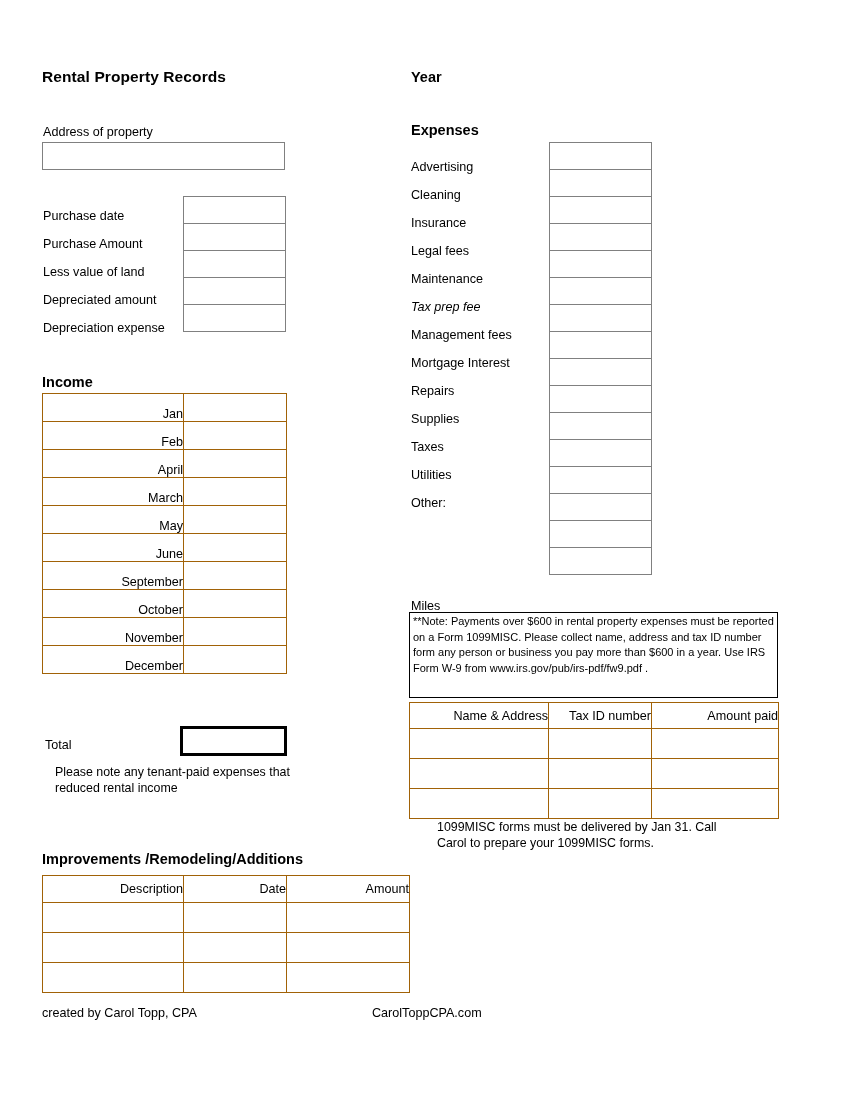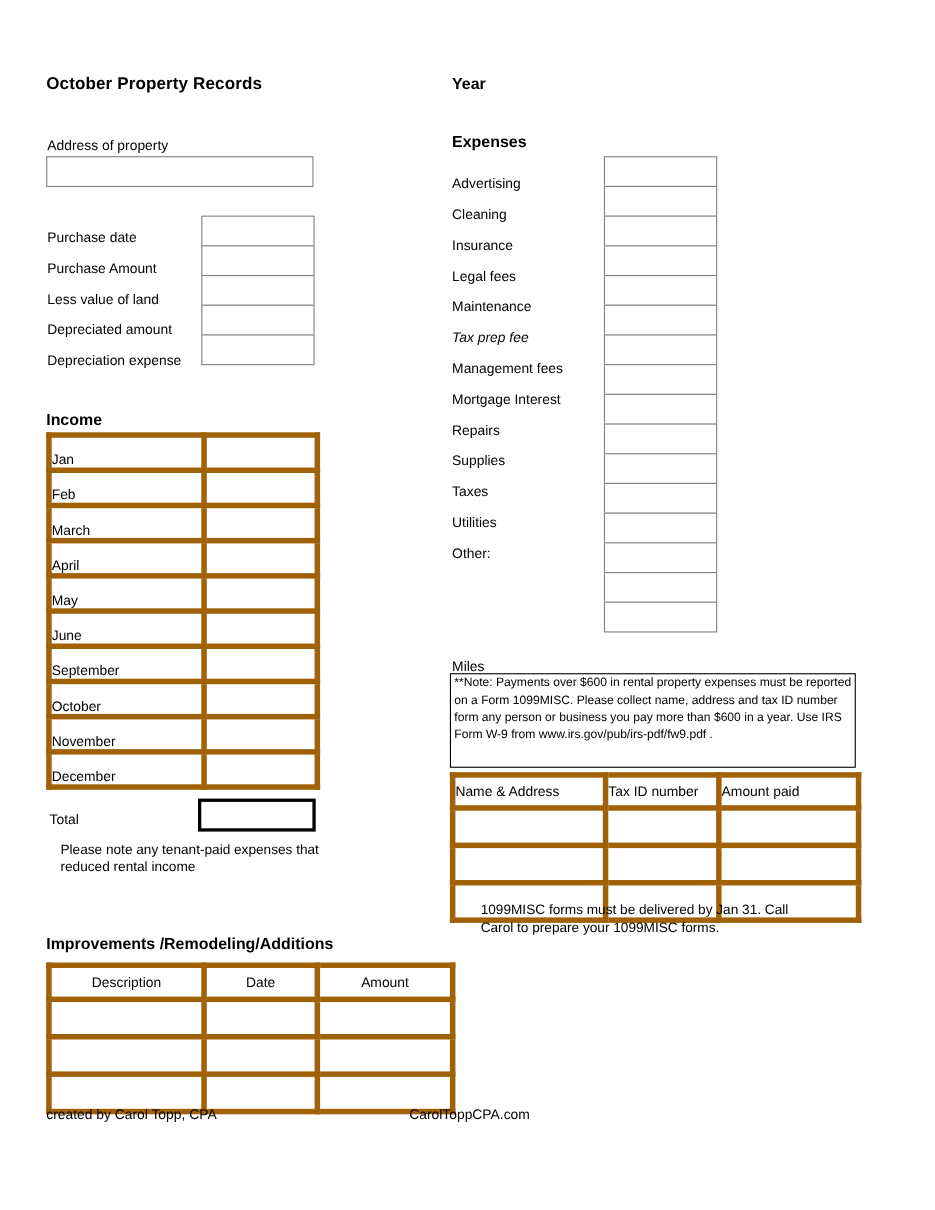--- a/index.html
+++ b/index.html
@@ -57,25 +57,26 @@
   .boxstack .box { margin-top: -1px; }
   .boxstack .box:first-child { margin-top: 0; }
 
   
   table.grid {
     border-collapse: collapse;
     table-layout: fixed;
     background: #ffffff;
   }
   table.grid td, table.grid th {
-    border: 5px solid #a16207;
+    border: 1px solid #a16207;
     padding: 0;
     font-weight: normal;
     font-size: 12.6px;
     background: #ffffff;
+    text-align: right;
   }
   
   td.mon {
     height: 27px;
     vertical-align: bottom;
     text-align: left;
     padding: 0 0 1px 3px;
     line-height: 13px;
   }
   td.blankcell { height: 27px; }
@@ -102,21 +103,21 @@
     font-size: 11px;
     line-height: 15.6px;
   }
   .footer-txt { font-size: 12.6px; white-space: nowrap; }
 </style>
 </head>
 <body>
 
 <div id="page">
 
-  <div class="abs h-title" style="left:42px; top:68px;">October Property Records</div>
+  <div class="abs h-title" style="left:42px; top:68px;">Rental Property Records</div>
 
   <div class="abs lbl" style="left:43px; top:125px;">Address of property</div>
 
   <div class="abs box" style="left:42px; top:142px; width:243px; height:28px;"></div>
 
   <div class="abs" id="purchase-labels" style="left:43px; top:202px;">
       <div class="lbl" style="height: 28px; line-height: 28px;">Purchase date</div>
       <div class="lbl" style="height: 28px; line-height: 28px;">Purchase Amount</div>
       <div class="lbl" style="height: 28px; line-height: 28px;">Less value of land</div>
       <div class="lbl" style="height: 28px; line-height: 28px;">Depreciated amount</div>
@@ -141,25 +142,25 @@
     <tbody id="income-body">
         <tr>
           <td class="mon">Jan</td>
           <td class="blankcell"></td>
         </tr>
         <tr>
           <td class="mon">Feb</td>
           <td class="blankcell"></td>
         </tr>
         <tr>
+          <td class="mon">April</td>
+          <td class="blankcell"></td>
+        </tr>
+        <tr>
           <td class="mon">March</td>
-          <td class="blankcell"></td>
-        </tr>
-        <tr>
-          <td class="mon">April</td>
           <td class="blankcell"></td>
         </tr>
         <tr>
           <td class="mon">May</td>
           <td class="blankcell"></td>
         </tr>
         <tr>
           <td class="mon">June</td>
           <td class="blankcell"></td>
         </tr>

